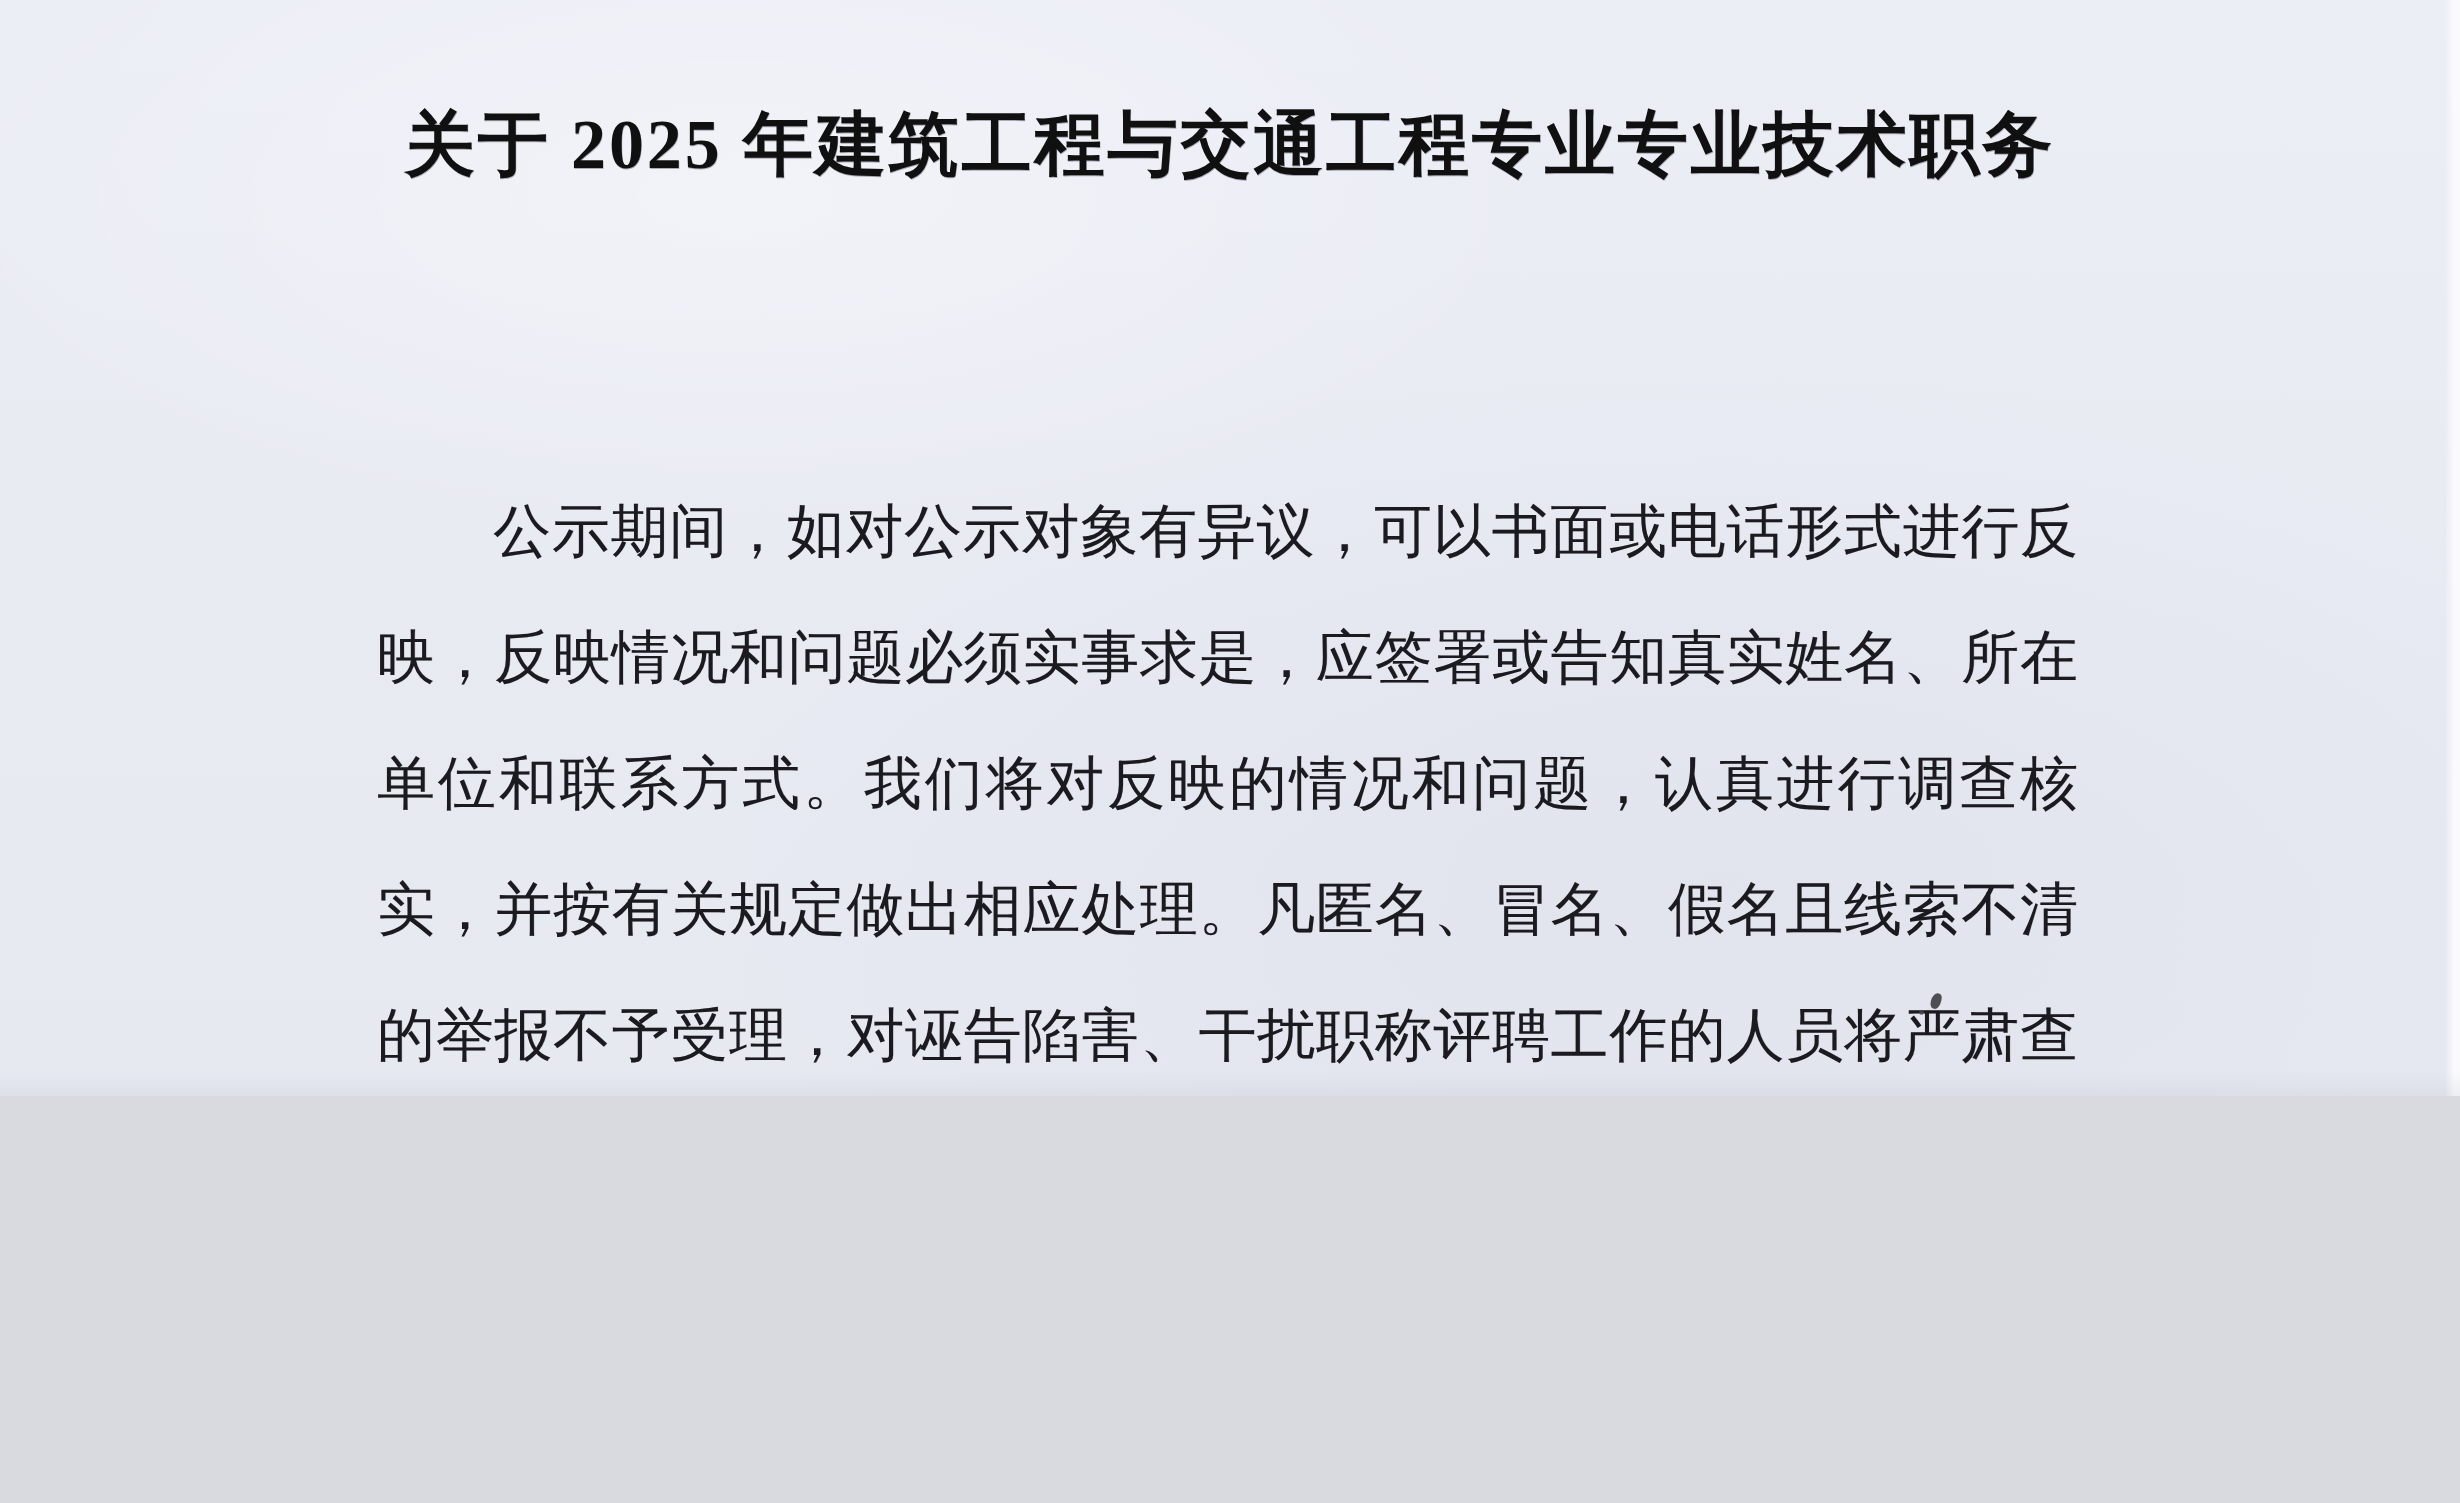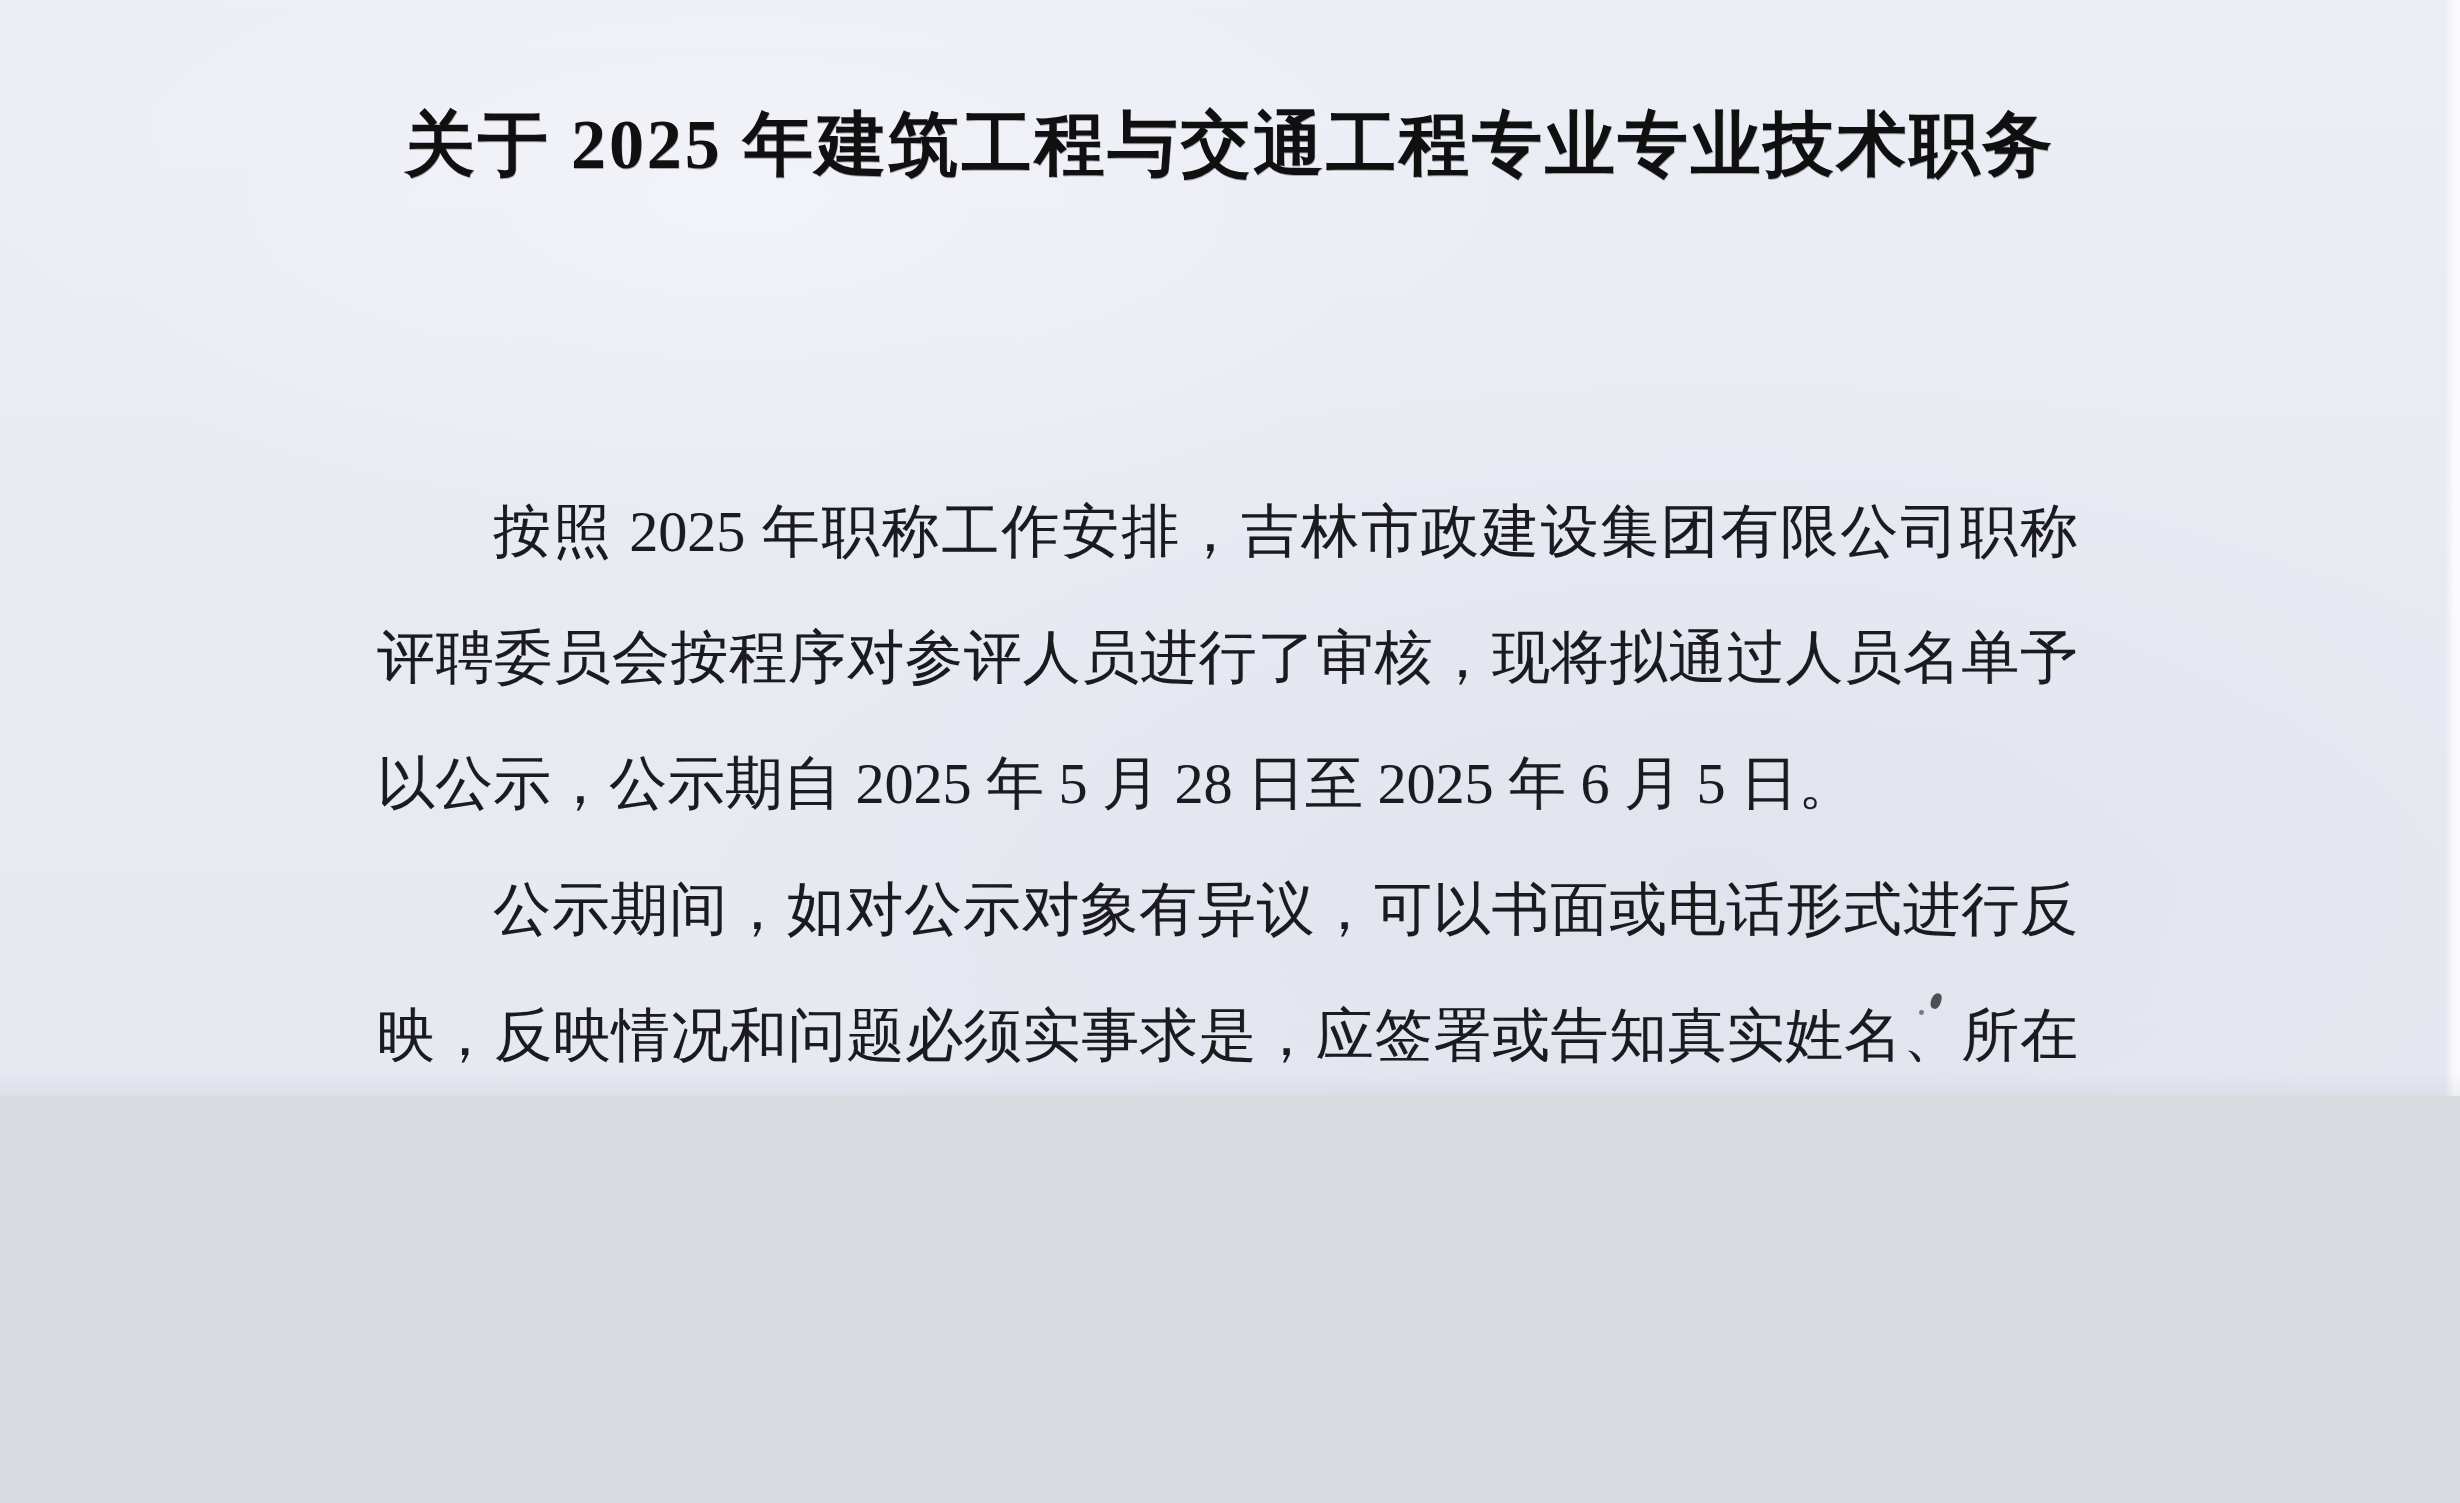--- a/index.html
+++ b/index.html
@@ -96,21 +96,20 @@
 
 <div class="page">
 
   <div class="grain"></div>
 
   <div class="title-block">
     <div>关于 2025 年建筑工程与交通工程专业专业技术职务</div>
   </div>
 
   <div class="body-block">
-    <p>按照 2025 年职称工作安排，吉林市政建设集团有限公司职称评聘委员会按程序对参评人员进行了审核，现将拟通过人员名单予以公示，公示期自 2025 年 5 月 28 日至 2025 年 6 月 5 日。</p>
     <p>公示期间，如对公示对象有异议，可以书面或电话形式进行反映，反映情况和问题必须实事求是，应签署或告知真实姓名、所在单位和联系方式。我们将对反映的情况和问题，认真进行调查核实，并按有关规定做出相应处理。凡匿名、冒名、假名且线索不清的举报不予受理，对诬告陷害、干扰职称评聘工作的人员将严肃查处。</p>
   </div>
 
   <div class="ink-speck"></div>
   <div class="ink-speck-small"></div>
 
   <div class="scan-edge-right"></div>
   <div class="scan-shadow-bottom"></div>
 
 </div>

